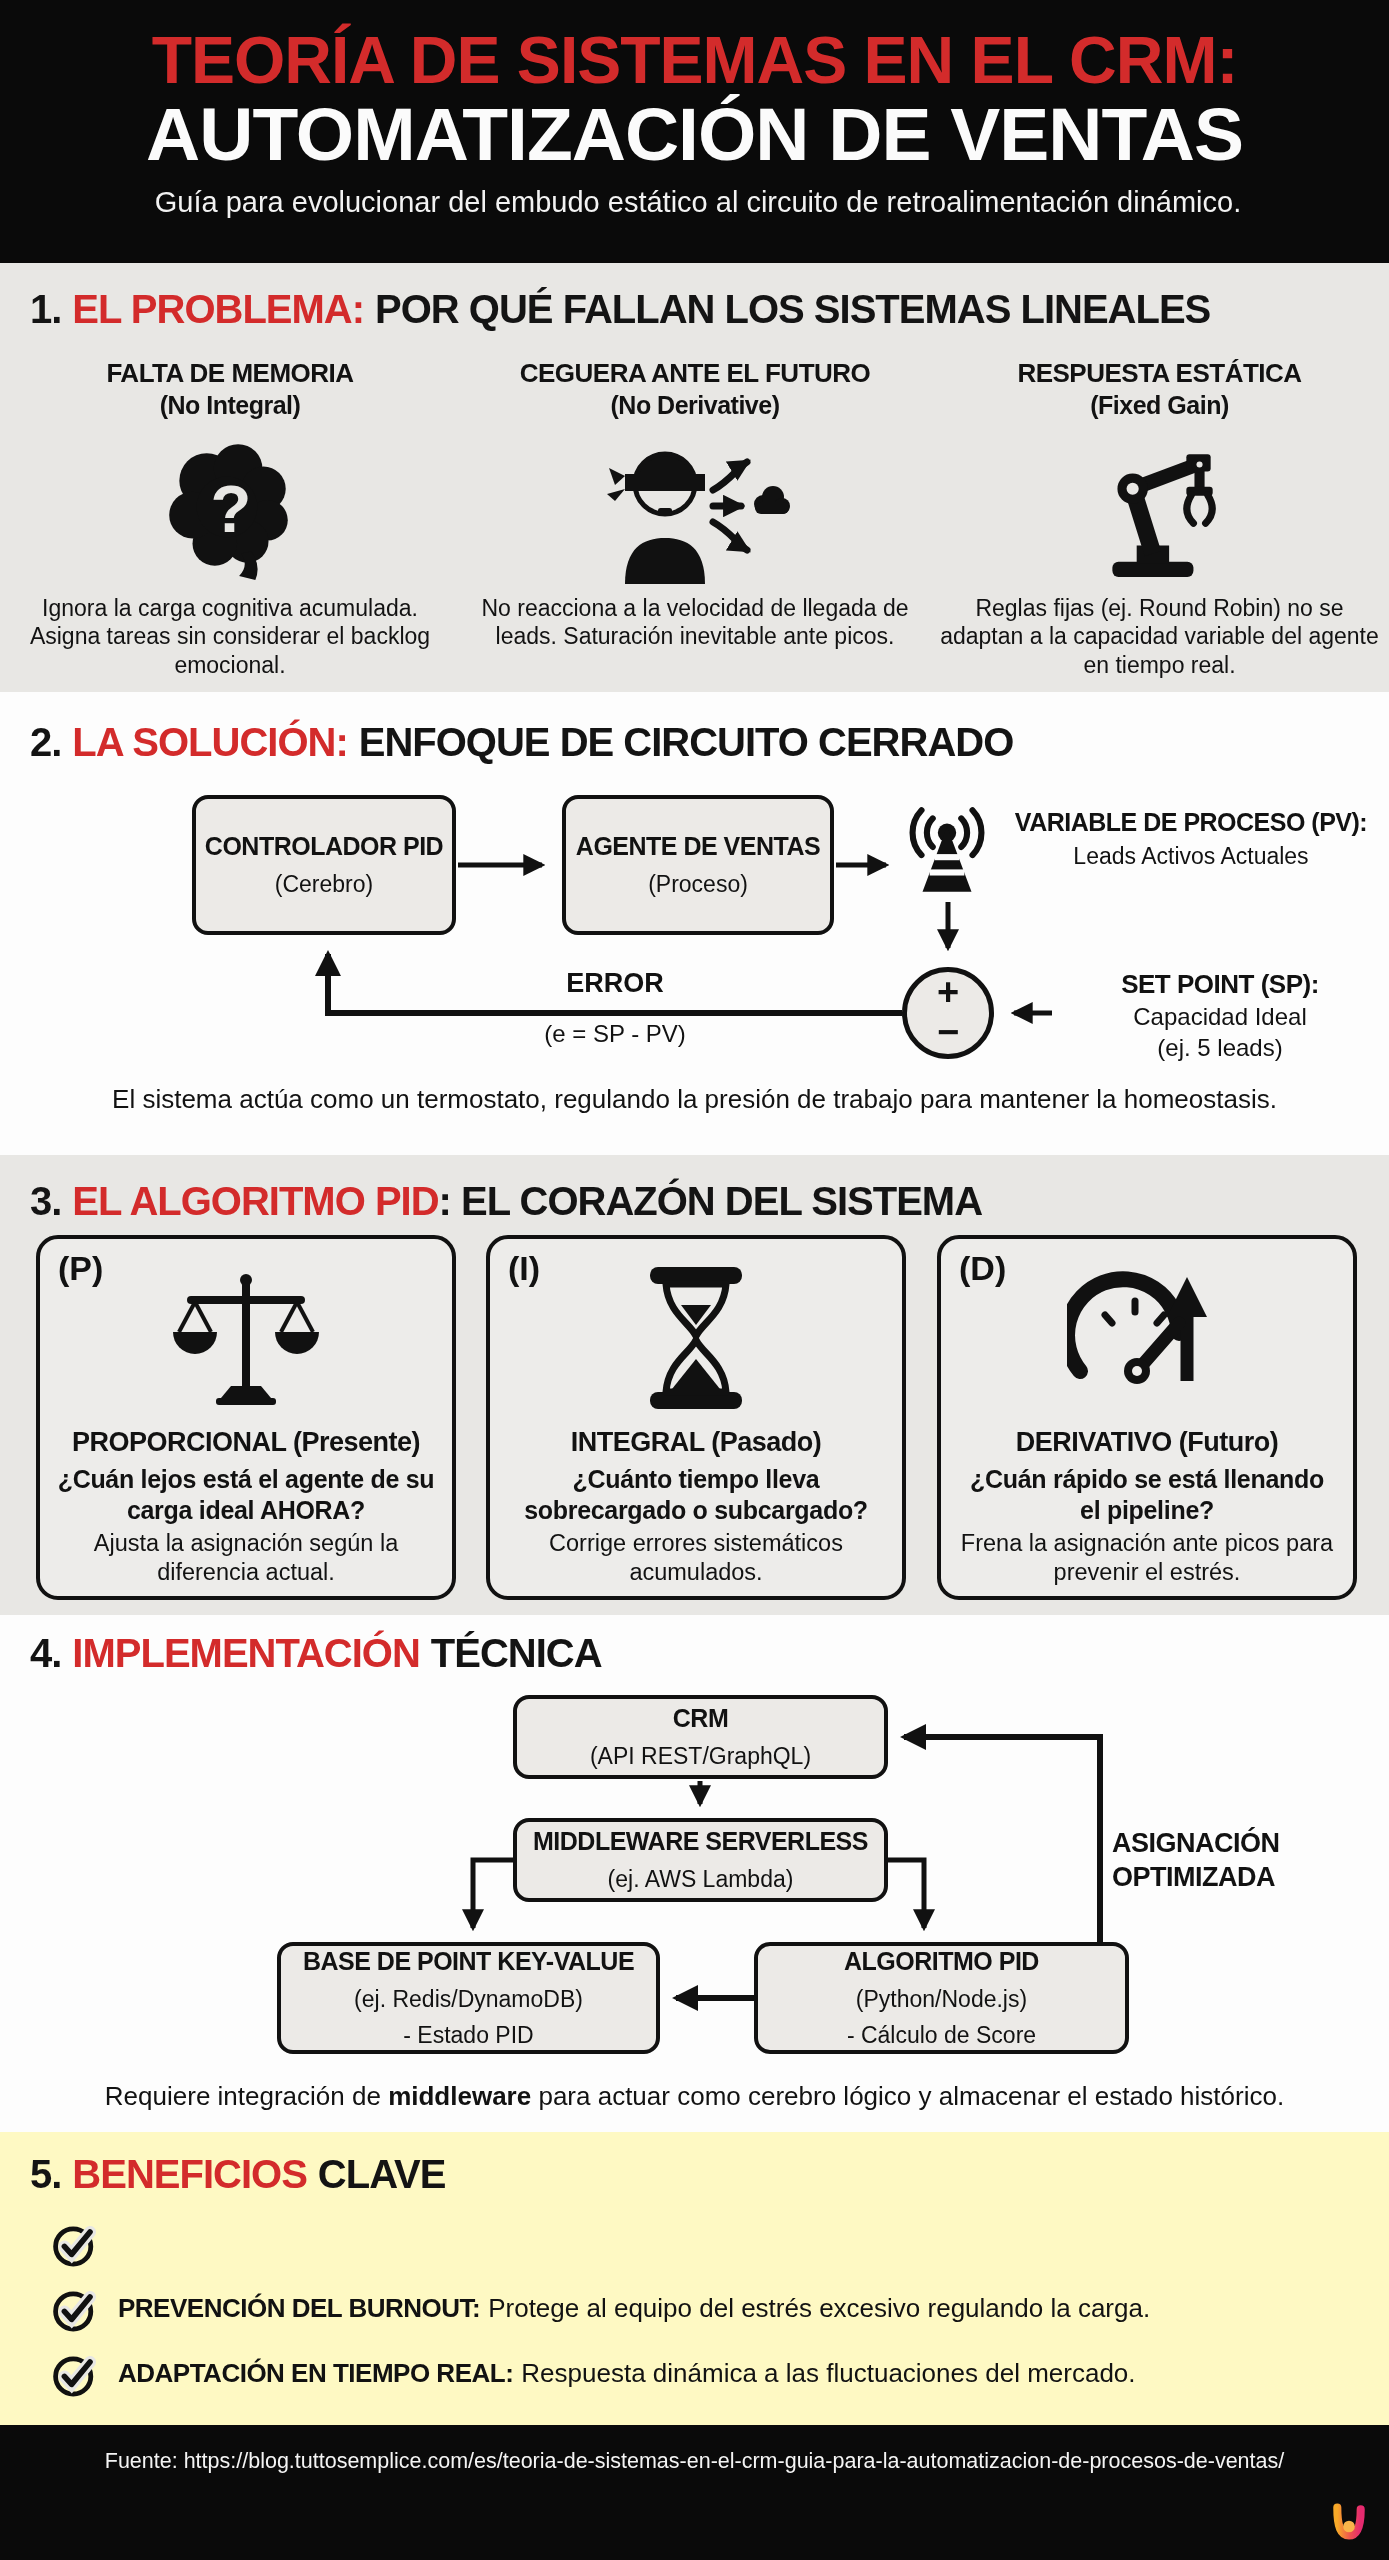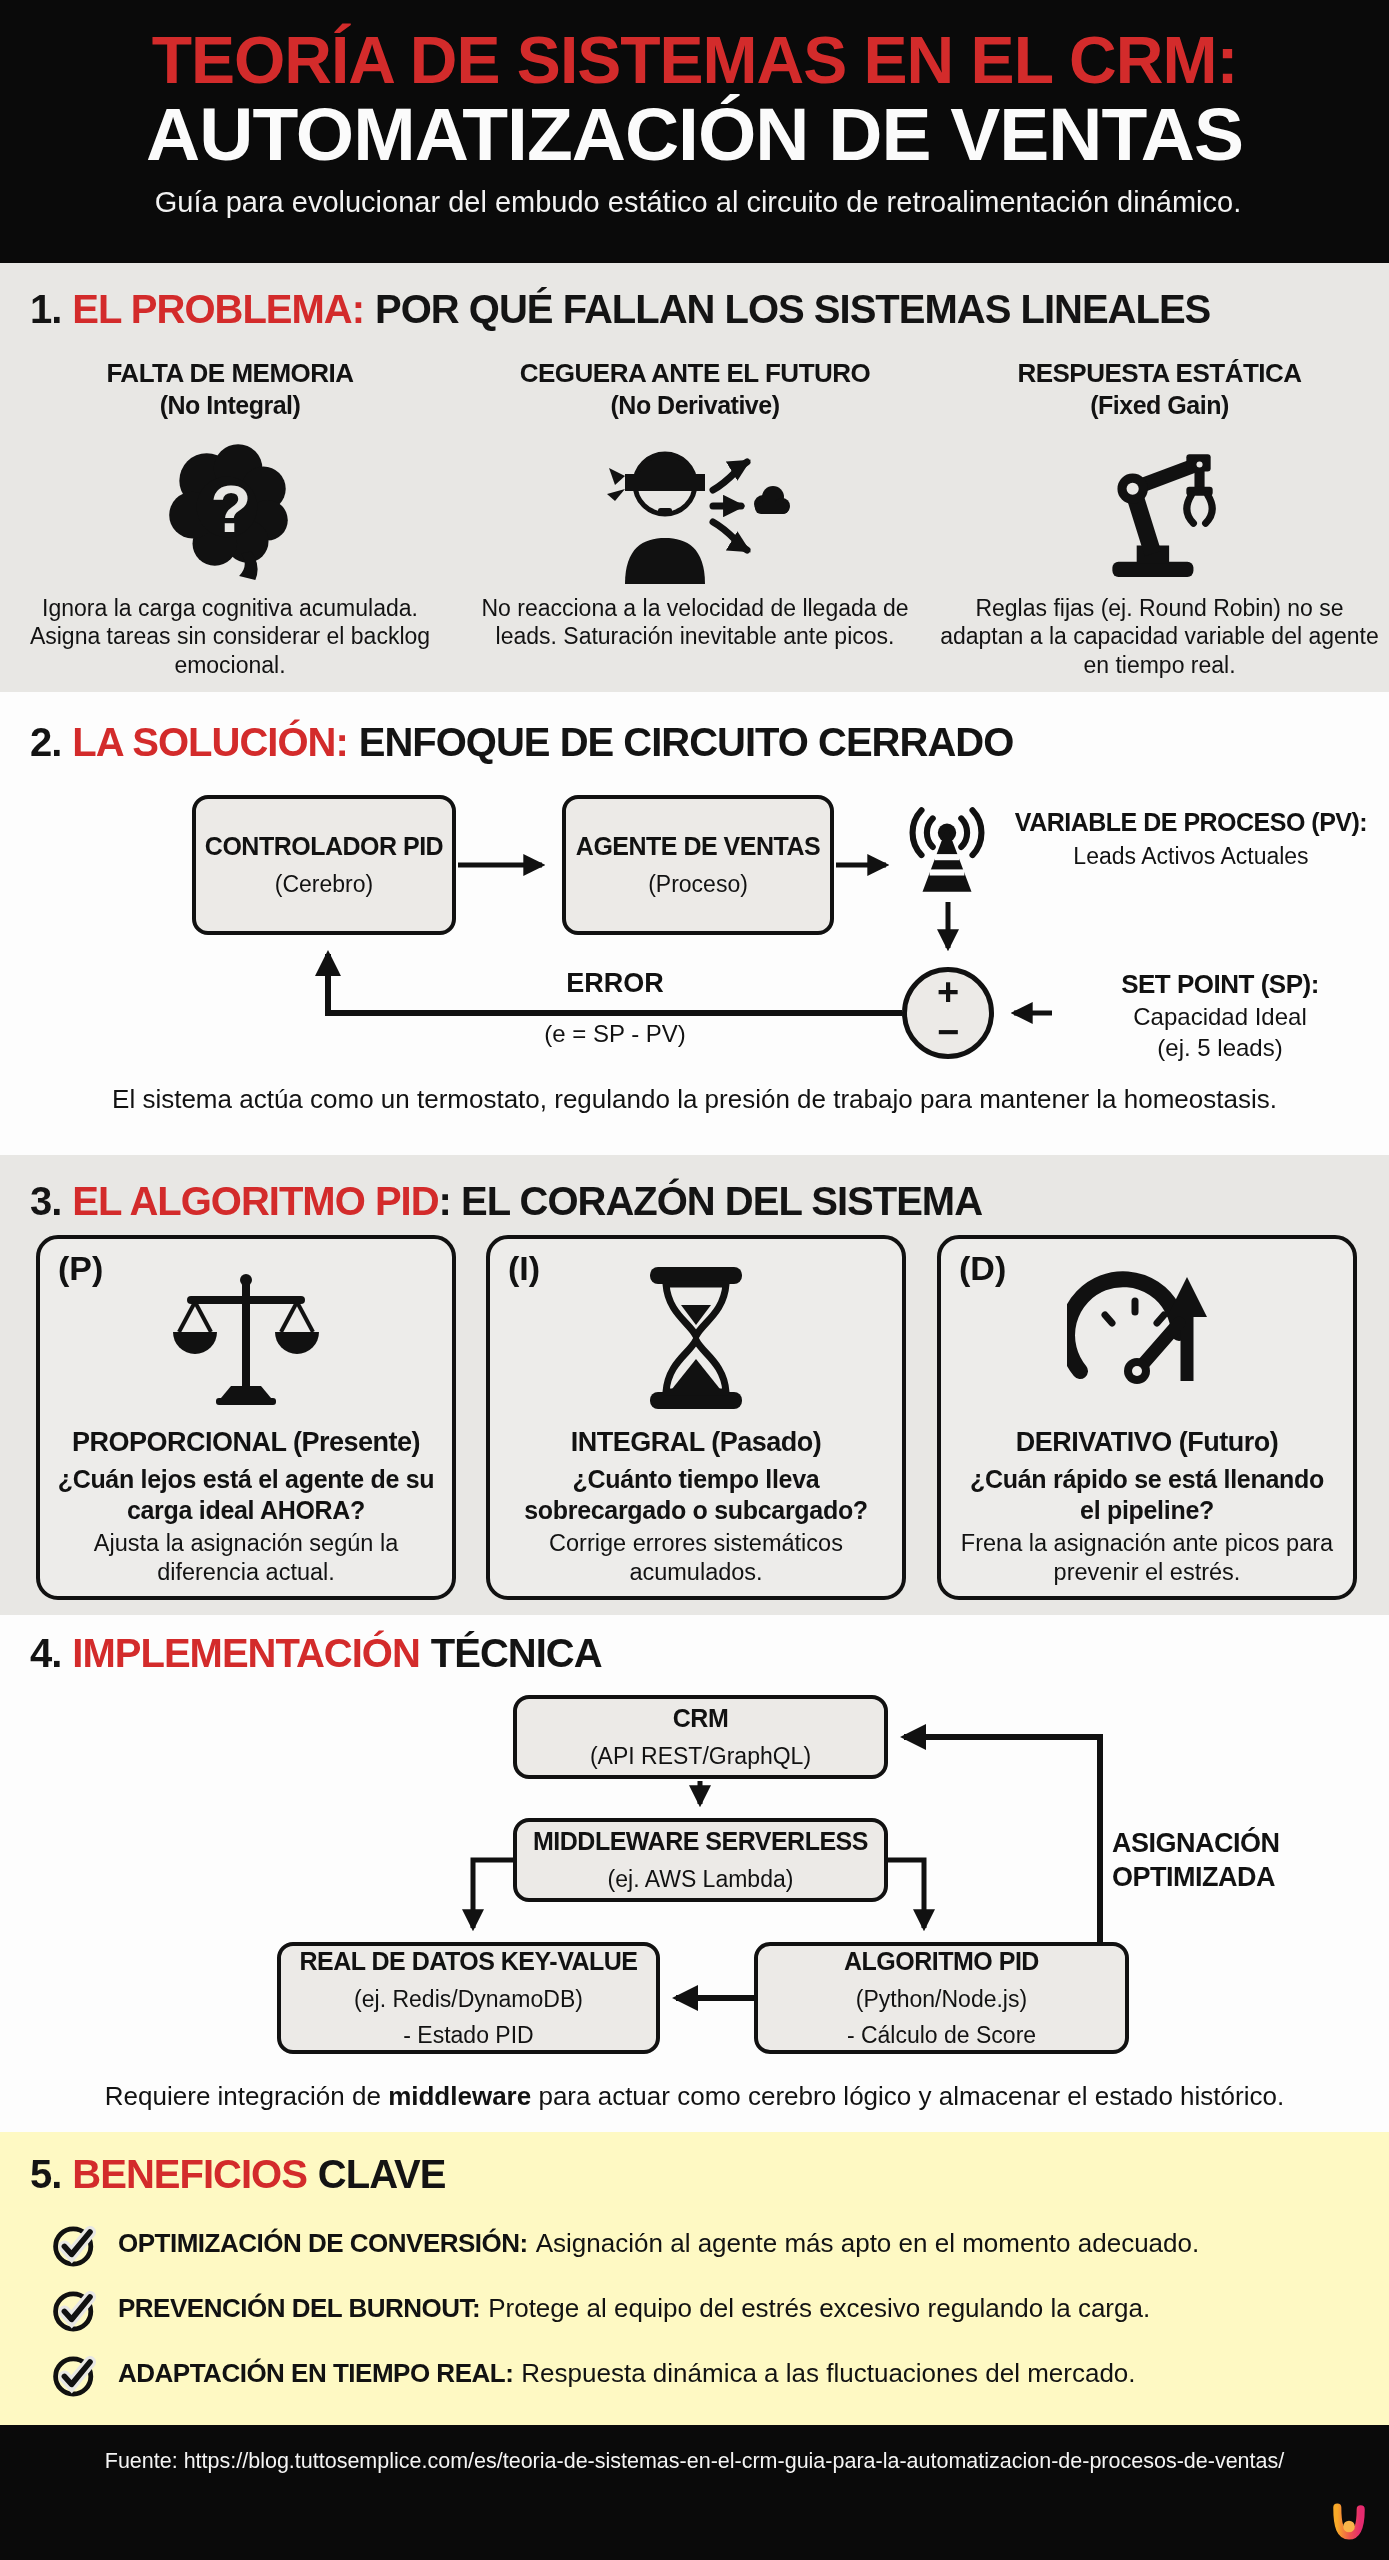--- a/index.html
+++ b/index.html
@@ -329,21 +329,21 @@
 
     <div class="dbox" style="left:513px;top:80px;width:375px;height:84px;">
       <div class="bt">CRM</div>
       <div class="bs">(API REST/GraphQL)</div>
     </div>
     <div class="dbox" style="left:513px;top:203px;width:375px;height:84px;">
       <div class="bt">MIDDLEWARE SERVERLESS</div>
       <div class="bs">(ej. AWS Lambda)</div>
     </div>
     <div class="dbox" style="left:277px;top:327px;width:383px;height:112px;">
-      <div class="bt">REAL DE DATOS KEY-VALUE</div>
+      <div class="bt">BASE DE POINT KEY-VALUE</div>
       <div class="bs">(ej. Redis/DynamoDB)</div>
       <div class="bs">- Estado PID</div>
     </div>
     <div class="dbox" style="left:754px;top:327px;width:375px;height:112px;">
       <div class="bt">ALGORITMO PID</div>
       <div class="bs">(Python/Node.js)</div>
       <div class="bs">- Cálculo de Score</div>
     </div>
 
     <div class="asiglab">
@@ -359,21 +359,20 @@
 
     <div class="bens">
       <div class="ben">
         <span class="bicon">
           <svg width="48" height="48" viewBox="0 0 60 60">
             <circle cx="29" cy="33" r="22" fill="none" stroke="#111" stroke-width="6"></circle>
             <path d="M18,33 L27,43 L50,15" fill="none" stroke="#e8e7e4" stroke-width="15" stroke-linecap="round"></path>
             <path d="M18,33 L27,43 L50,15" fill="none" stroke="#111" stroke-width="7" stroke-linecap="round" stroke-linejoin="round"></path>
           </svg>
         </span>
-        <span class="btxt"><span class="blab">OPTIMIZACIÓN DE CONVERSIÓN:</span><span>Asignación al agente más apto en el momento adecuado.</span></span>
       </div>
       <div class="ben">
         <span class="bicon">
           <svg width="48" height="48" viewBox="0 0 60 60">
             <circle cx="29" cy="33" r="22" fill="none" stroke="#111" stroke-width="6"></circle>
             <path d="M18,33 L27,43 L50,15" fill="none" stroke="#e8e7e4" stroke-width="15" stroke-linecap="round"></path>
             <path d="M18,33 L27,43 L50,15" fill="none" stroke="#111" stroke-width="7" stroke-linecap="round" stroke-linejoin="round"></path>
           </svg>
         </span>
         <span class="btxt"><span class="blab">PREVENCIÓN DEL BURNOUT:</span><span>Protege al equipo del estrés excesivo regulando la carga.</span></span>

